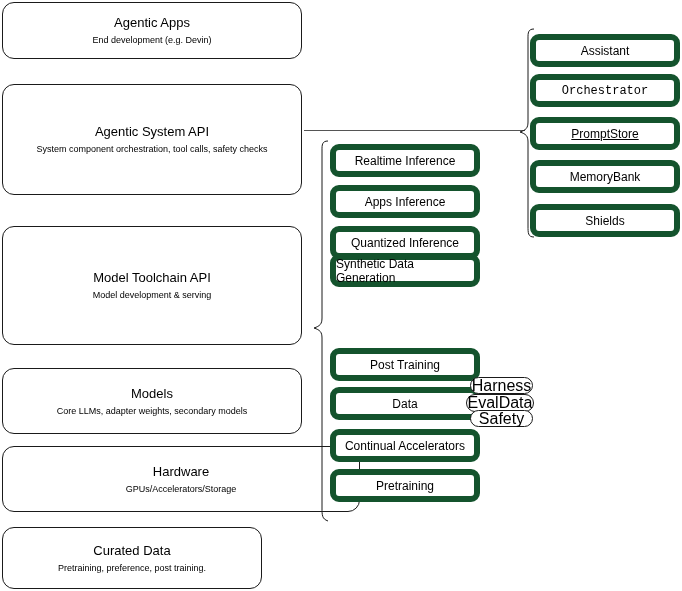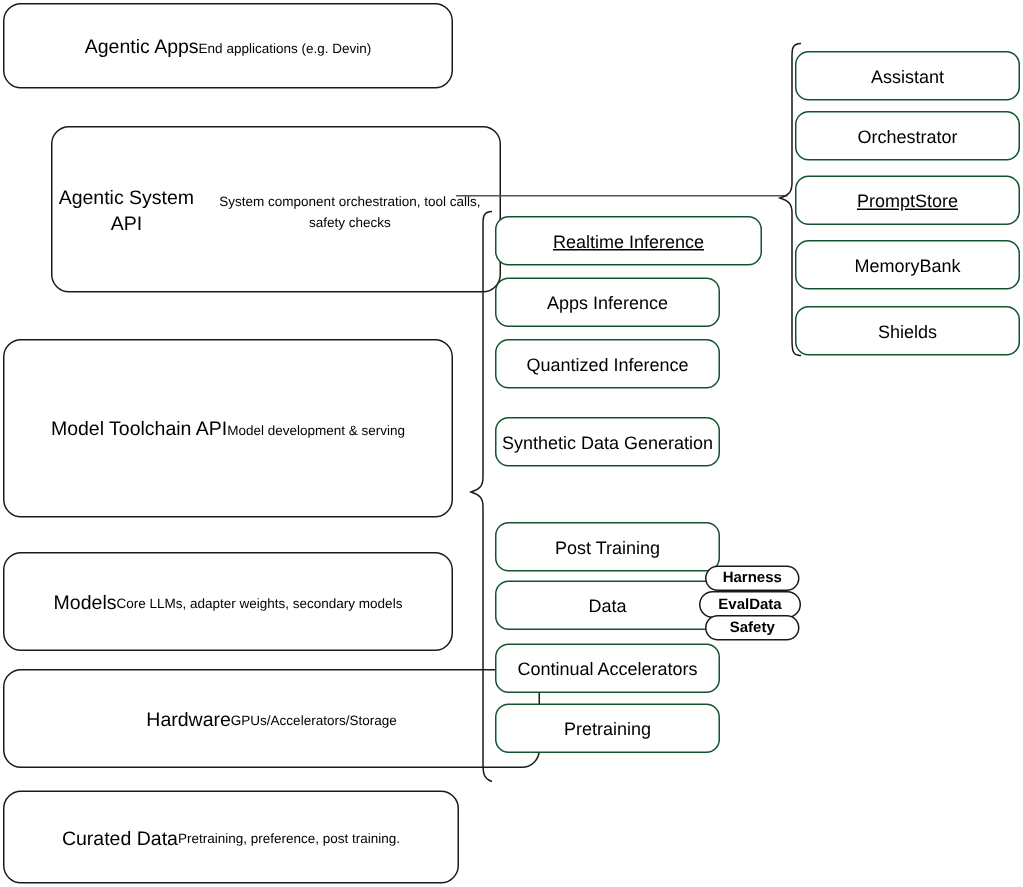--- a/index.html
+++ b/index.html
@@ -15,62 +15,61 @@
     font-family: "Liberation Sans", sans-serif;
     overflow: hidden;
   }
   .box {
     position: absolute;
     box-sizing: border-box;
     border: 1px solid #1a1a1a;
     border-radius: 12px;
     background: #ffffff;
     display: flex;
-    flex-direction: row;
+    flex-direction: column;
     align-items: center;
     justify-content: center;
     text-align: center;
   }
   .box .title {
     font-size: 13px;
     color: #000000;
     line-height: 17px;
   }
   .box .subtitle {
     font-size: 9px;
     color: #000000;
     line-height: 14px;
     margin-top: 2px;
   }
   .stack-box {
     position: absolute;
     box-sizing: border-box;
-    border: 1px solid #14532d;
+    border: 6px solid #14532d;
     border-radius: 9px;
     background: #ffffff;
     display: flex;
     align-items: center;
     justify-content: center;
     font-size: 12px;
     color: #000000;
   }
   .pill {
     position: absolute;
     box-sizing: border-box;
     border: 1px solid #1a1a1a;
     border-radius: 999px;
     background: #ffffff;
     display: flex;
     align-items: center;
     justify-content: center;
     text-align: center;
-    font-size: 10px;
+    font-size: 16px;
     color: #000000;
     z-index: 5;
-    font-weight: bold;
   }
   .brace {
     position: absolute;
     overflow: visible;
   }
   .brace path {
     fill: none;
     stroke: #1a1a1a;
     stroke-width: 1;
   }
@@ -80,64 +79,64 @@
     height: 1px;
   }
 </style>
 </head>
 <body>
 
 <div id="canvas">
 
   <div class="box" style="left:2px; top:2px; width:300px; height:57px;">
     <div class="title">Agentic Apps</div>
-    <div class="subtitle">End applications (e.g. Devin)</div>
+    <div class="subtitle">End development (e.g. Devin)</div>
   </div>
 
-  <div class="box" style="left:2px; top:84px; width:300px; height:111px;margin-left:32px;">
+  <div class="box" style="left:2px; top:84px; width:300px; height:111px;">
     <div class="title">Agentic System API</div>
     <div class="subtitle">System component orchestration, tool calls, safety checks</div>
   </div>
 
   <div class="box" style="left:2px; top:226px; width:300px; height:119px;">
     <div class="title">Model Toolchain API</div>
     <div class="subtitle">Model development &amp; serving</div>
   </div>
 
   <div class="box" style="left:2px; top:368px; width:300px; height:66px;">
     <div class="title">Models</div>
     <div class="subtitle">Core LLMs, adapter weights, secondary models</div>
   </div>
 
   <div class="box" style="left:2px; top:446px; width:358px; height:66px;">
     <div class="title">Hardware</div>
     <div class="subtitle">GPUs/Accelerators/Storage</div>
   </div>
 
-  <div class="box" style="left:2px; top:527px; width:304px; height:62px;">
+  <div class="box" style="left:2px; top:527px; width:260px; height:62px;">
     <div class="title">Curated Data</div>
     <div class="subtitle">Pretraining, preference, post training.</div>
   </div>
 
   <div class="connector" style="left:304px; top:130px; width:221px;"></div>
 
   <svg class="brace" style="left:310px; top:140px;" width="20" height="382" viewBox="0 0 20 382">
     <path d="M 18 1 C 12 1, 12 5, 12 10 L 12 178 C 12 184, 10 186, 4 188 C 10 190, 12 192, 12 198 L 12 368 C 12 375, 12 379, 18 381"></path>
   </svg>
 
-  <div class="stack-box" style="left:330px; top:144px; width:178px; height:33px;text-decoration:underline;">
+  <div class="stack-box" style="left:330px; top:144px; width:150px; height:33px;">
     <span>Realtime Inference</span>
   </div>
   <div class="stack-box" style="left:330px; top:185px; width:150px; height:33px;">
     <span>Apps Inference</span>
   </div>
   <div class="stack-box" style="left:330px; top:226px; width:150px; height:33px;">
     <span>Quantized Inference</span>
   </div>
-  <div class="stack-box" style="left:330px; top:278px; width:150px; height:33px;">
+  <div class="stack-box" style="left:330px; top:254px; width:150px; height:33px;">
     <span>Synthetic Data Generation</span>
   </div>
   <div class="stack-box" style="left:330px; top:348px; width:150px; height:33px;">
     <span>Post Training</span>
   </div>
   <div class="stack-box" style="left:330px; top:387px; width:150px; height:33px;">
     <span>Data</span>
   </div>
   <div class="stack-box" style="left:330px; top:429px; width:150px; height:33px;">
     <span>Continual Accelerators</span>
@@ -156,21 +155,21 @@
     <span>Safety</span>
   </div>
 
   <svg class="brace" style="left:516px; top:28px;" width="20" height="210" viewBox="0 0 20 210">
     <path d="M 18 1 C 12 1, 12 5, 12 10 L 12 94 C 12 100, 10 102, 4 104 C 10 106, 12 108, 12 114 L 12 198 C 12 205, 12 209, 18 209"></path>
   </svg>
 
   <div class="stack-box" style="left:530px; top:34px; width:150px; height:33px;">
     <span>Assistant</span>
   </div>
-  <div class="stack-box" style="left:530px; top:74px; width:150px; height:33px;">
+  <div class="stack-box" style="left:530px; top:74px; width:150px; height:33px;font-family:Liberation Mono, monospace;">
     <span>Orchestrator</span>
   </div>
   <div class="stack-box" style="left:530px; top:117px; width:150px; height:33px;text-decoration:underline;">
     <span>PromptStore</span>
   </div>
   <div class="stack-box" style="left:530px; top:160px; width:150px; height:33px;">
     <span>MemoryBank</span>
   </div>
   <div class="stack-box" style="left:530px; top:204px; width:150px; height:33px;">
     <span>Shields</span>

